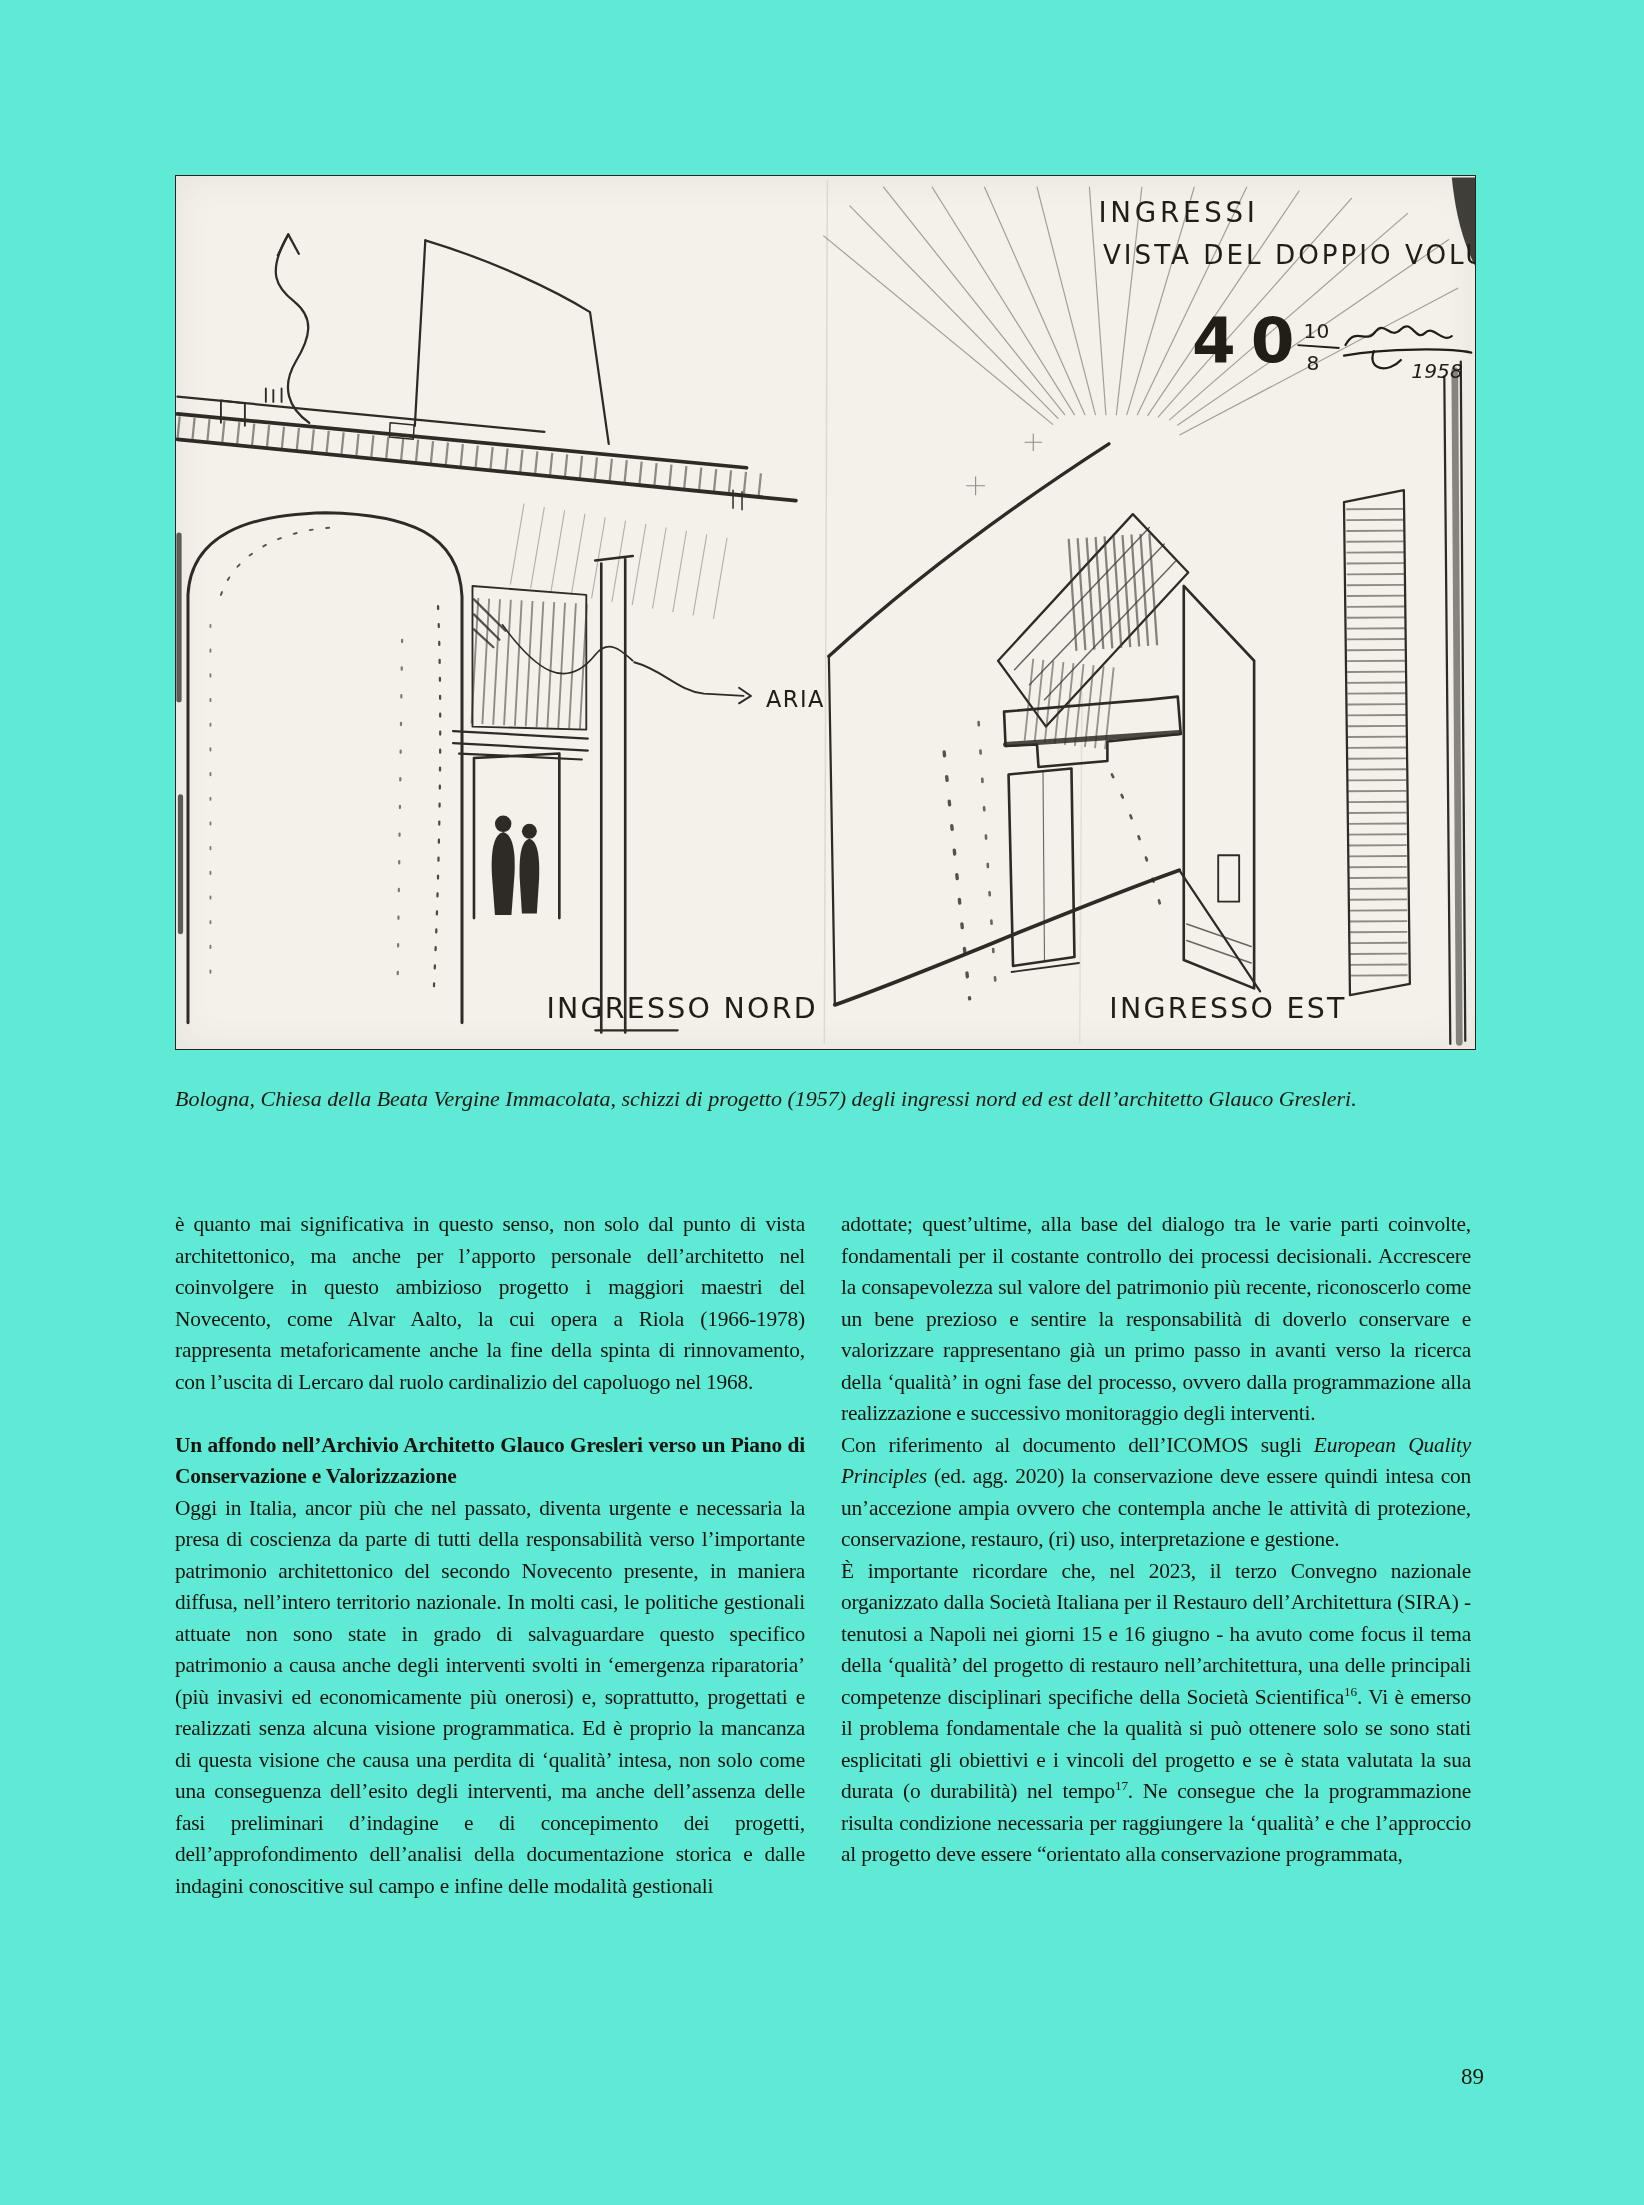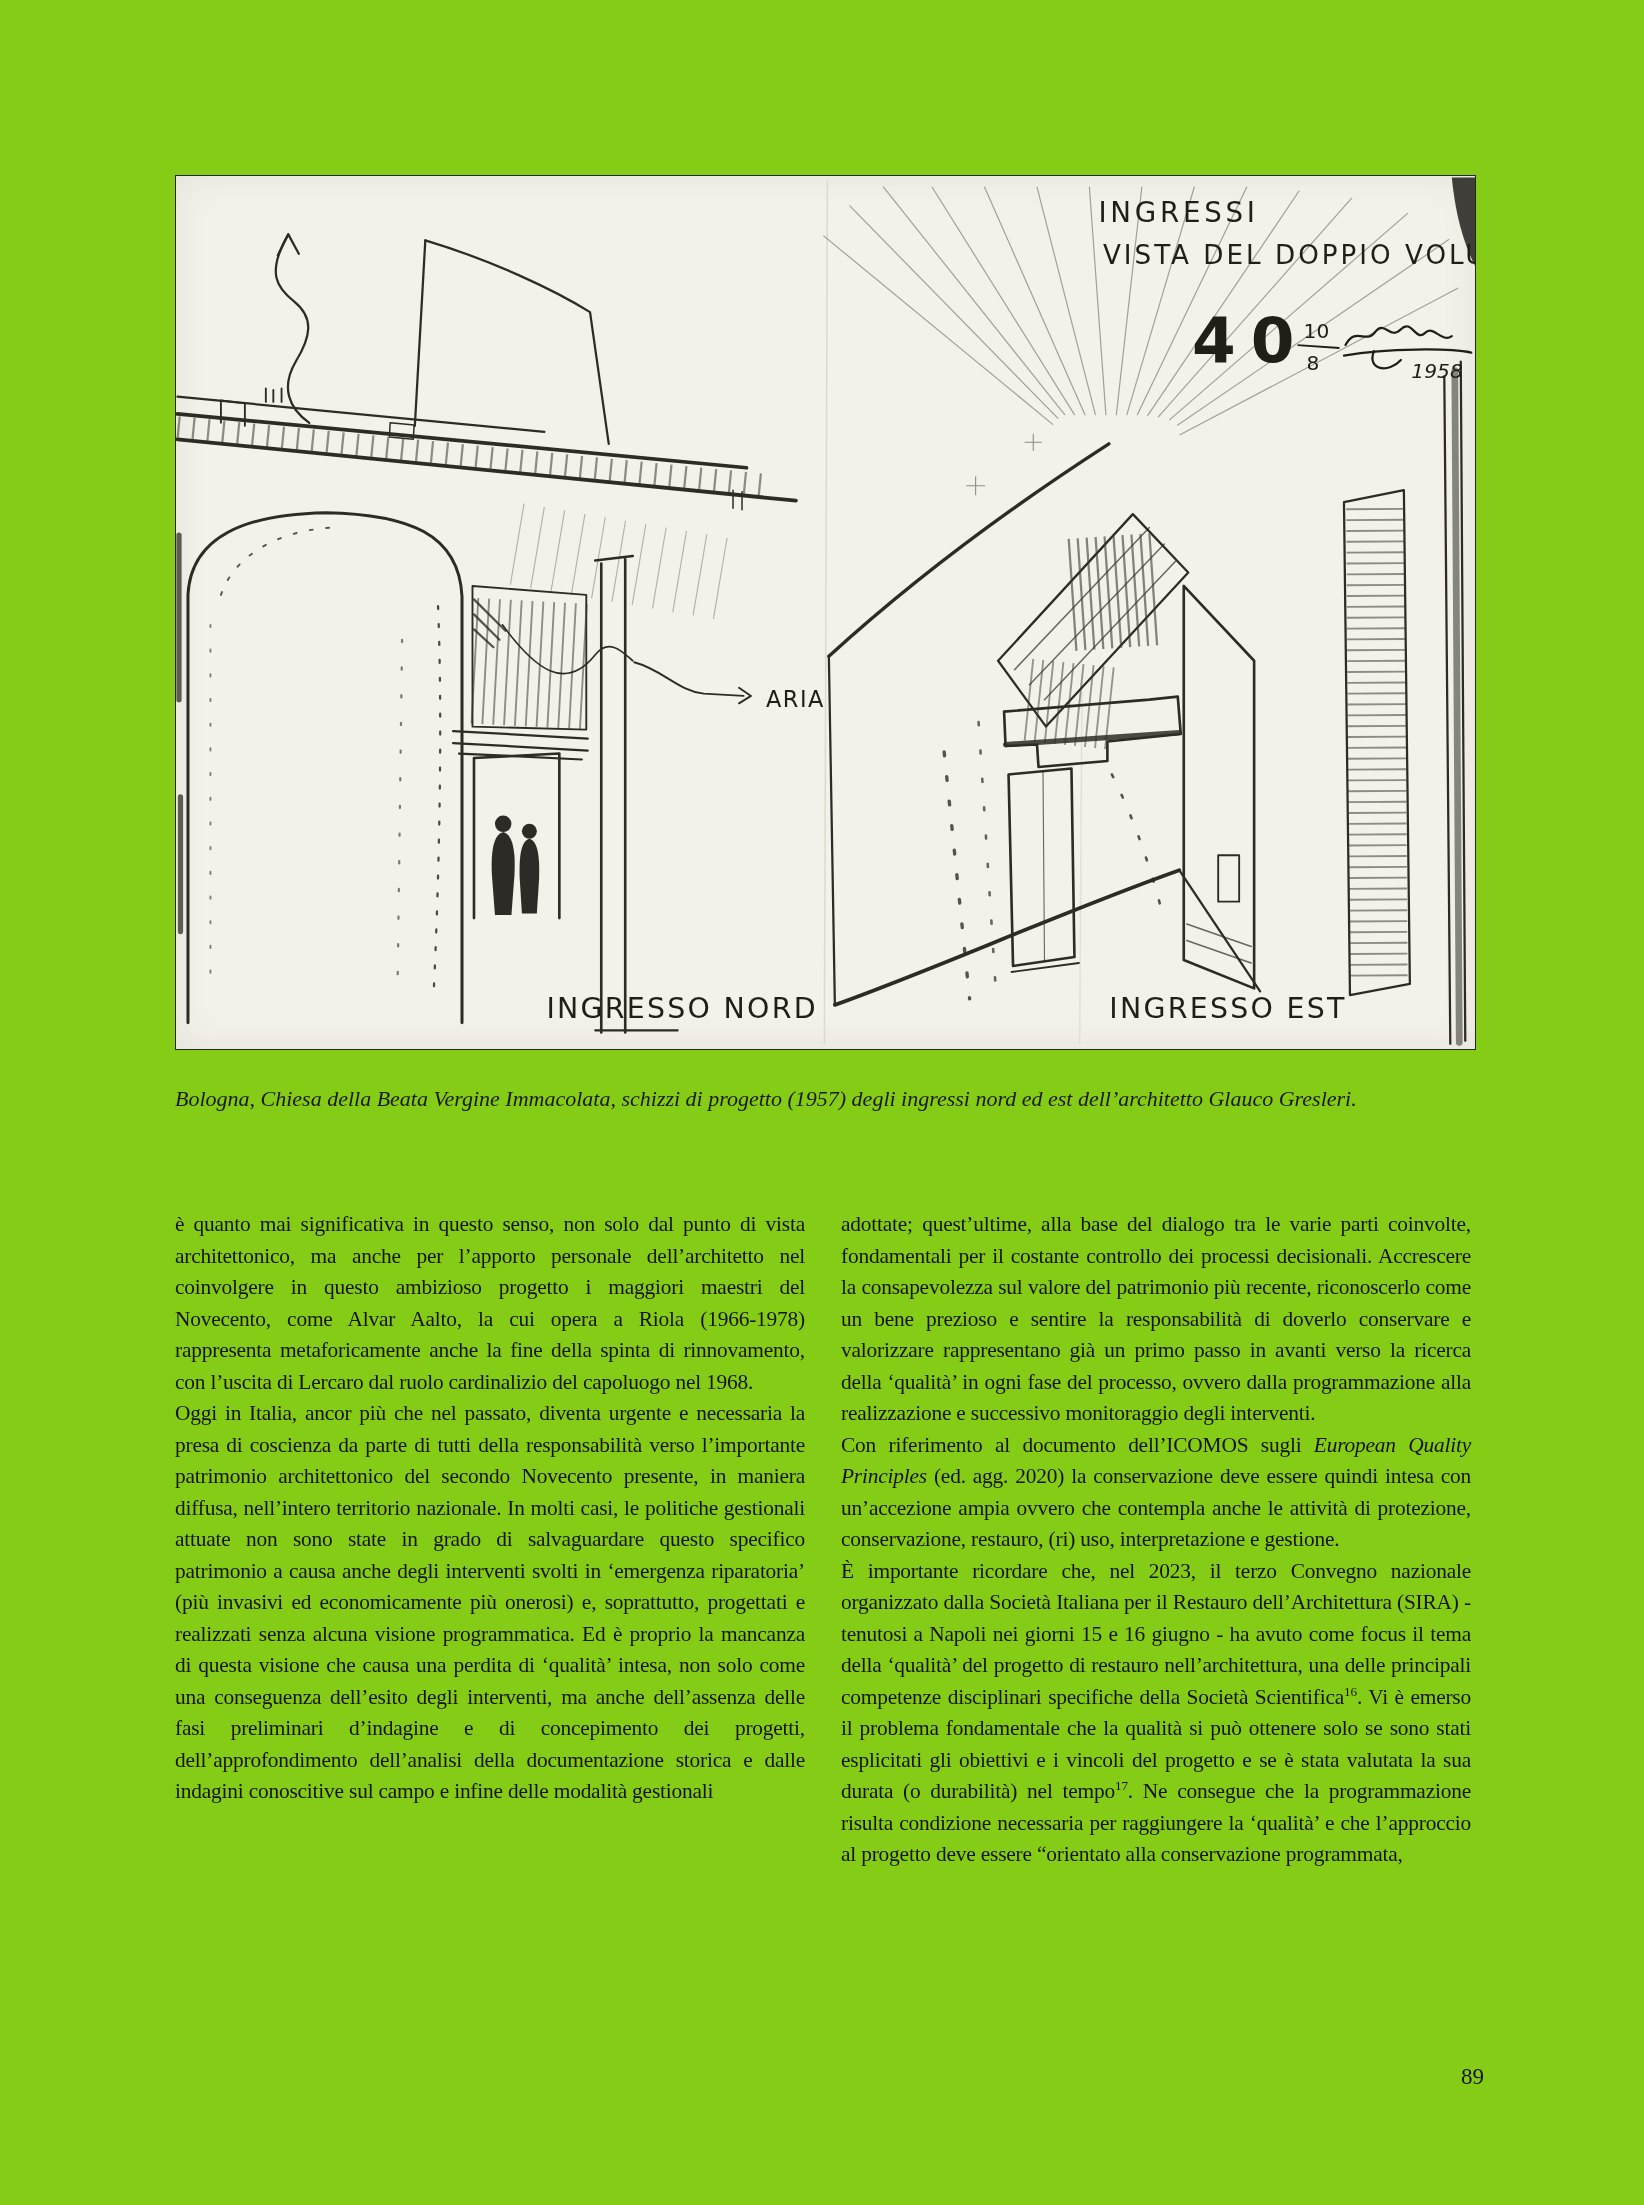--- a/index.html
+++ b/index.html
@@ -1,18 +1,18 @@
 <!DOCTYPE html>
 <html lang="it" style="font-size:12px"><head>
 <meta charset="utf-8">
 <style>
   html,body { margin:0; padding:0; background:#ffffff; }
   .page {
     position:relative; width:1645px; height:2205px; overflow:hidden;
-    background:#84cc16; font-family:"Liberation Serif", serif; color:#17140f;
+    background:#5eead4; font-family:"Liberation Serif", serif; color:#17140f;
   }
   .figure-frame {
     position:absolute; left:175px; top:175px; width:1301px; height:875px;
     background:#f3f1ea; border:1.5px solid #282520; box-sizing:border-box;
     box-shadow: inset 0 0 36px rgba(70,58,34,.08);
   }
   .figure-frame svg { position:absolute; left:0; top:0; width:100%; height:100%; display:block; }
   .caption {
     position:absolute; left:175px; top:1085px; width:1303px;
     font-style:italic; font-size:22px; line-height:1.25; color:#1c1914;
@@ -153,20 +153,21 @@
         <text class="hand" x="1405" y="1125" text-anchor="middle" font-size="38" letter-spacing="3">INGRESSO EST</text>
       </g>
     </svg>
   </div>
 
   <div class="caption">Bologna, Chiesa della Beata Vergine Immacolata, schizzi di progetto (1957) degli ingressi nord ed est dell’architetto Glauco Gresleri.</div>
 
   <div class="columns">
     <div class="col">
       <p>è quanto mai significativa in questo senso, non solo dal punto di vista architettonico, ma anche per l’apporto personale dell’architetto nel coinvolgere in questo ambizioso progetto i maggiori maestri del Novecento, come Alvar Aalto, la cui opera a Riola (1966-1978) rappresenta metaforicamente anche la fine della spinta di rinnovamento, con l’uscita di Lercaro dal ruolo cardinalizio del capoluogo nel 1968.</p>
+      <h3>Un affondo nell’Archivio Architetto Glauco Gresleri verso un Piano di Conservazione e Valorizzazione</h3>
       <p>Oggi in Italia, ancor più che nel passato, diventa urgente e necessaria la presa di coscienza da parte di tutti della responsabilità verso l’importante patrimonio architettonico del secondo Novecento presente, in maniera diffusa, nell’intero territorio nazionale. In molti casi, le politiche gestionali attuate non sono state in grado di salvaguardare questo specifico patrimonio a causa anche degli interventi svolti in ‘emergenza riparatoria’ (più invasivi ed economicamente più onerosi) e, soprattutto, progettati e realizzati senza alcuna visione programmatica. Ed è proprio la mancanza di questa visione che causa una perdita di ‘qualità’ intesa, non solo come una conseguenza dell’esito degli interventi, ma anche dell’assenza delle fasi preliminari d’indagine e di concepimento dei progetti, dell’approfondimento dell’analisi della documentazione storica e dalle indagini conoscitive sul campo e infine delle modalità gestionali</p>
     </div>
     <div class="col">
       <p>adottate; quest’ultime, alla base del dialogo tra le varie parti coinvolte, fondamentali per il costante controllo dei processi decisionali. Accrescere la consapevolezza sul valore del patrimonio più recente, riconoscerlo come un bene prezioso e sentire la responsabilità di doverlo conservare e valorizzare rappresentano già un primo passo in avanti verso la ricerca della ‘qualità’ in ogni fase del processo, ovvero dalla programmazione alla realizzazione e successivo monitoraggio degli interventi.</p>
       <p><span>Con riferimento al documento dell’ICOMOS sugli </span><em>European Quality Principles</em><span> (ed. agg. 2020) la conservazione deve essere quindi intesa con un’accezione ampia ovvero che contempla anche le attività di protezione, conservazione, restauro, (ri) uso, interpretazione e gestione.</span></p>
       <p><span>È importante ricordare che, nel 2023, il terzo Convegno nazionale organizzato dalla Società Italiana per il Restauro dell’Architettura (SIRA) - tenutosi a Napoli nei giorni 15 e 16 giugno - ha avuto come focus il tema della ‘qualità’ del progetto di restauro nell’architettura, una delle principali competenze disciplinari specifiche della Società Scientifica</span><sup>16</sup><span>. Vi è emerso il problema fondamentale che la qualità si può ottenere solo se sono stati esplicitati gli obiettivi e i vincoli del progetto e se è stata valutata la sua durata (o durabilità) nel tempo</span><sup>17</sup><span>. Ne consegue che la programmazione risulta condizione necessaria per raggiungere la ‘qualità’ e che l’approccio al progetto deve essere “orientato alla conservazione programmata,</span></p>
     </div>
   </div>
 
   <div class="pagenum">89</div>

